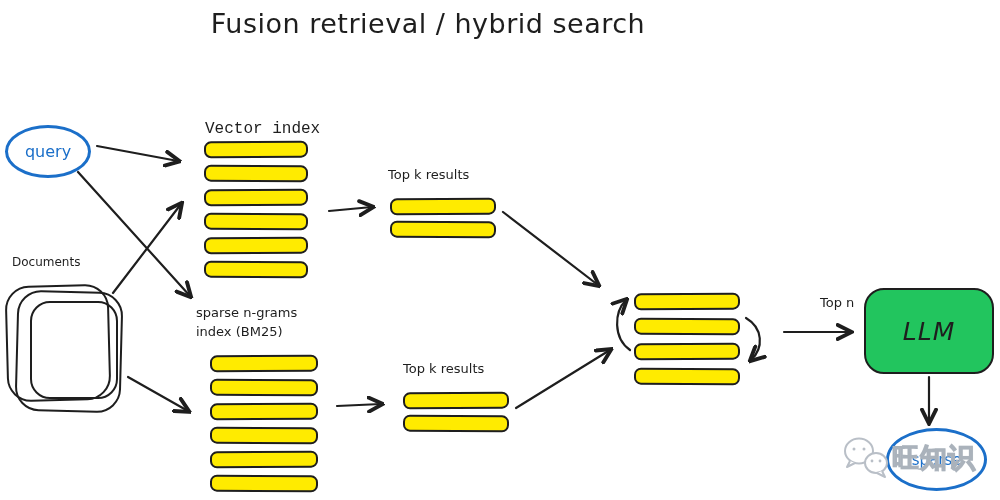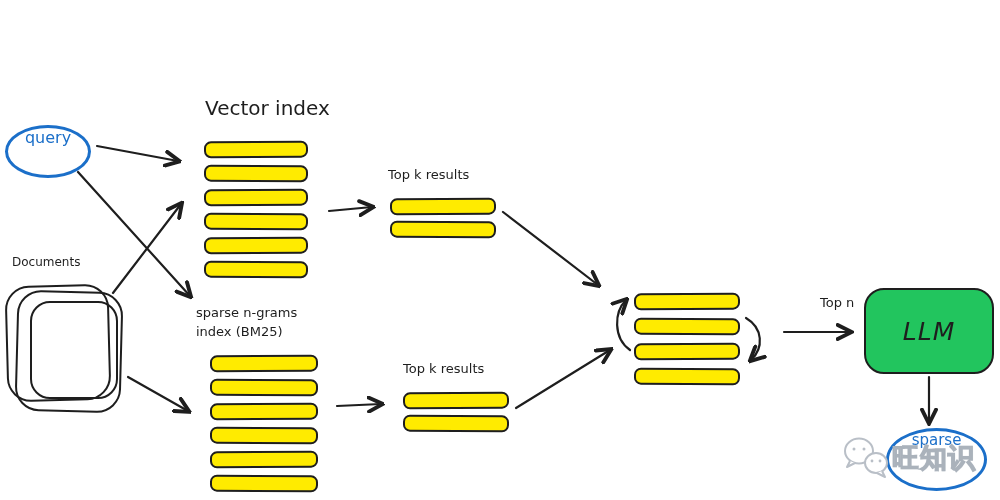--- a/index.html
+++ b/index.html
@@ -8,38 +8,38 @@
     font-family:"DejaVu Sans", sans-serif;color:var(--ink,#1e1e1e);overflow:hidden;
   }
   .title{
     position:absolute;left:198px;top:8px;width:460px;text-align:center;
     font-size:27px;font-weight:500;letter-spacing:0.5px;z-index:2;
   }
   .label{position:absolute;font-size:13px;z-index:2;white-space:nowrap;}
   .label.center{white-space:normal;}
   .ellipse{
     position:absolute;border:3px solid var(--blue,#1b6fc9);border-radius:50%;
-    display:flex;align-items:flex-start;justify-content:center;
+    display:flex;align-items:center;justify-content:center;
     color:var(--blue,#1b6fc9);background:#fff;z-index:2;
   }
   .ellipse.query{left:5px;top:125px;width:80px;height:47px;font-size:16px;}
   .ellipse.answer{left:886px;top:428px;width:95px;height:57px;font-size:15px;}
   .stack{position:absolute;display:flex;flex-direction:column;z-index:2;}
   .bar{
     height:13px;background:var(--bar-fill,#ffeb00);
     border:2px solid var(--ink,#1e1e1e);border-radius:7px;
   }
   .bar:nth-child(odd){transform:rotate(-0.4deg);}
   .bar:nth-child(even){transform:rotate(0.4deg);}
   #stack-vector{left:204px;top:141px;width:104px;gap:7px;}
   #stack-sparse{left:210px;top:355px;width:108px;gap:7px;}
   #stack-topk-upper{left:390px;top:198px;width:106px;gap:6px;}
   #stack-topk-lower{left:403px;top:392px;width:106px;gap:6px;}
   #stack-rrf{left:634px;top:293px;width:106px;gap:8px;}
-  #lbl-vector{left:205px;top:96px;font-size:20px;}
+  #lbl-vector{left:205px;top:120px;font-size:16px;font-family:Liberation Mono, monospace;}
   #lbl-documents{left:12px;top:255px;font-size:12px;}
   #lbl-sparse{left:196px;top:303px;width:130px;line-height:19px;}
   #lbl-topk-upper{left:388px;top:167px;}
   #lbl-topk-lower{left:403px;top:361px;}
   #lbl-rrf{left:630px;top:246px;width:114px;text-align:left;line-height:19px;padding-left:12px;box-sizing:border-box;}
   #lbl-topn{left:788px;top:295px;margin-left:32px;}
   .doc-shape{
     position:absolute;border:2.5px solid var(--ink,#1e1e1e);
     border-radius:24px;background:transparent;z-index:1;
   }
@@ -81,20 +81,21 @@
     <path d="M329,211 L372,207" marker-end="url(#ah)"></path>
     <path d="M337,406 L381,404" marker-end="url(#ah)"></path>
     <path d="M503,212 L598,285" marker-end="url(#ah)"></path>
     <path d="M516,408 L610,350" marker-end="url(#ah)"></path>
     <path d="M630,350 C613,338 614,312 626,300" marker-end="url(#ah)"></path>
     <path d="M746,318 C763,328 764,348 751,360" marker-end="url(#ah)"></path>
     <path d="M784,332 L850,332" marker-end="url(#ah)"></path>
     <path d="M929,377 L929,422" marker-end="url(#ah)"></path>
   </svg>
 
+  <div class="title">Fusion retrieval / hybrid search</div>
 
   <div class="ellipse query">
     <span>query</span>
   </div>
 
   <div class="label" id="lbl-vector">Vector index</div>
   <div class="stack" id="stack-vector">
       <div class="bar"></div>
       <div class="bar"></div>
       <div class="bar"></div>

